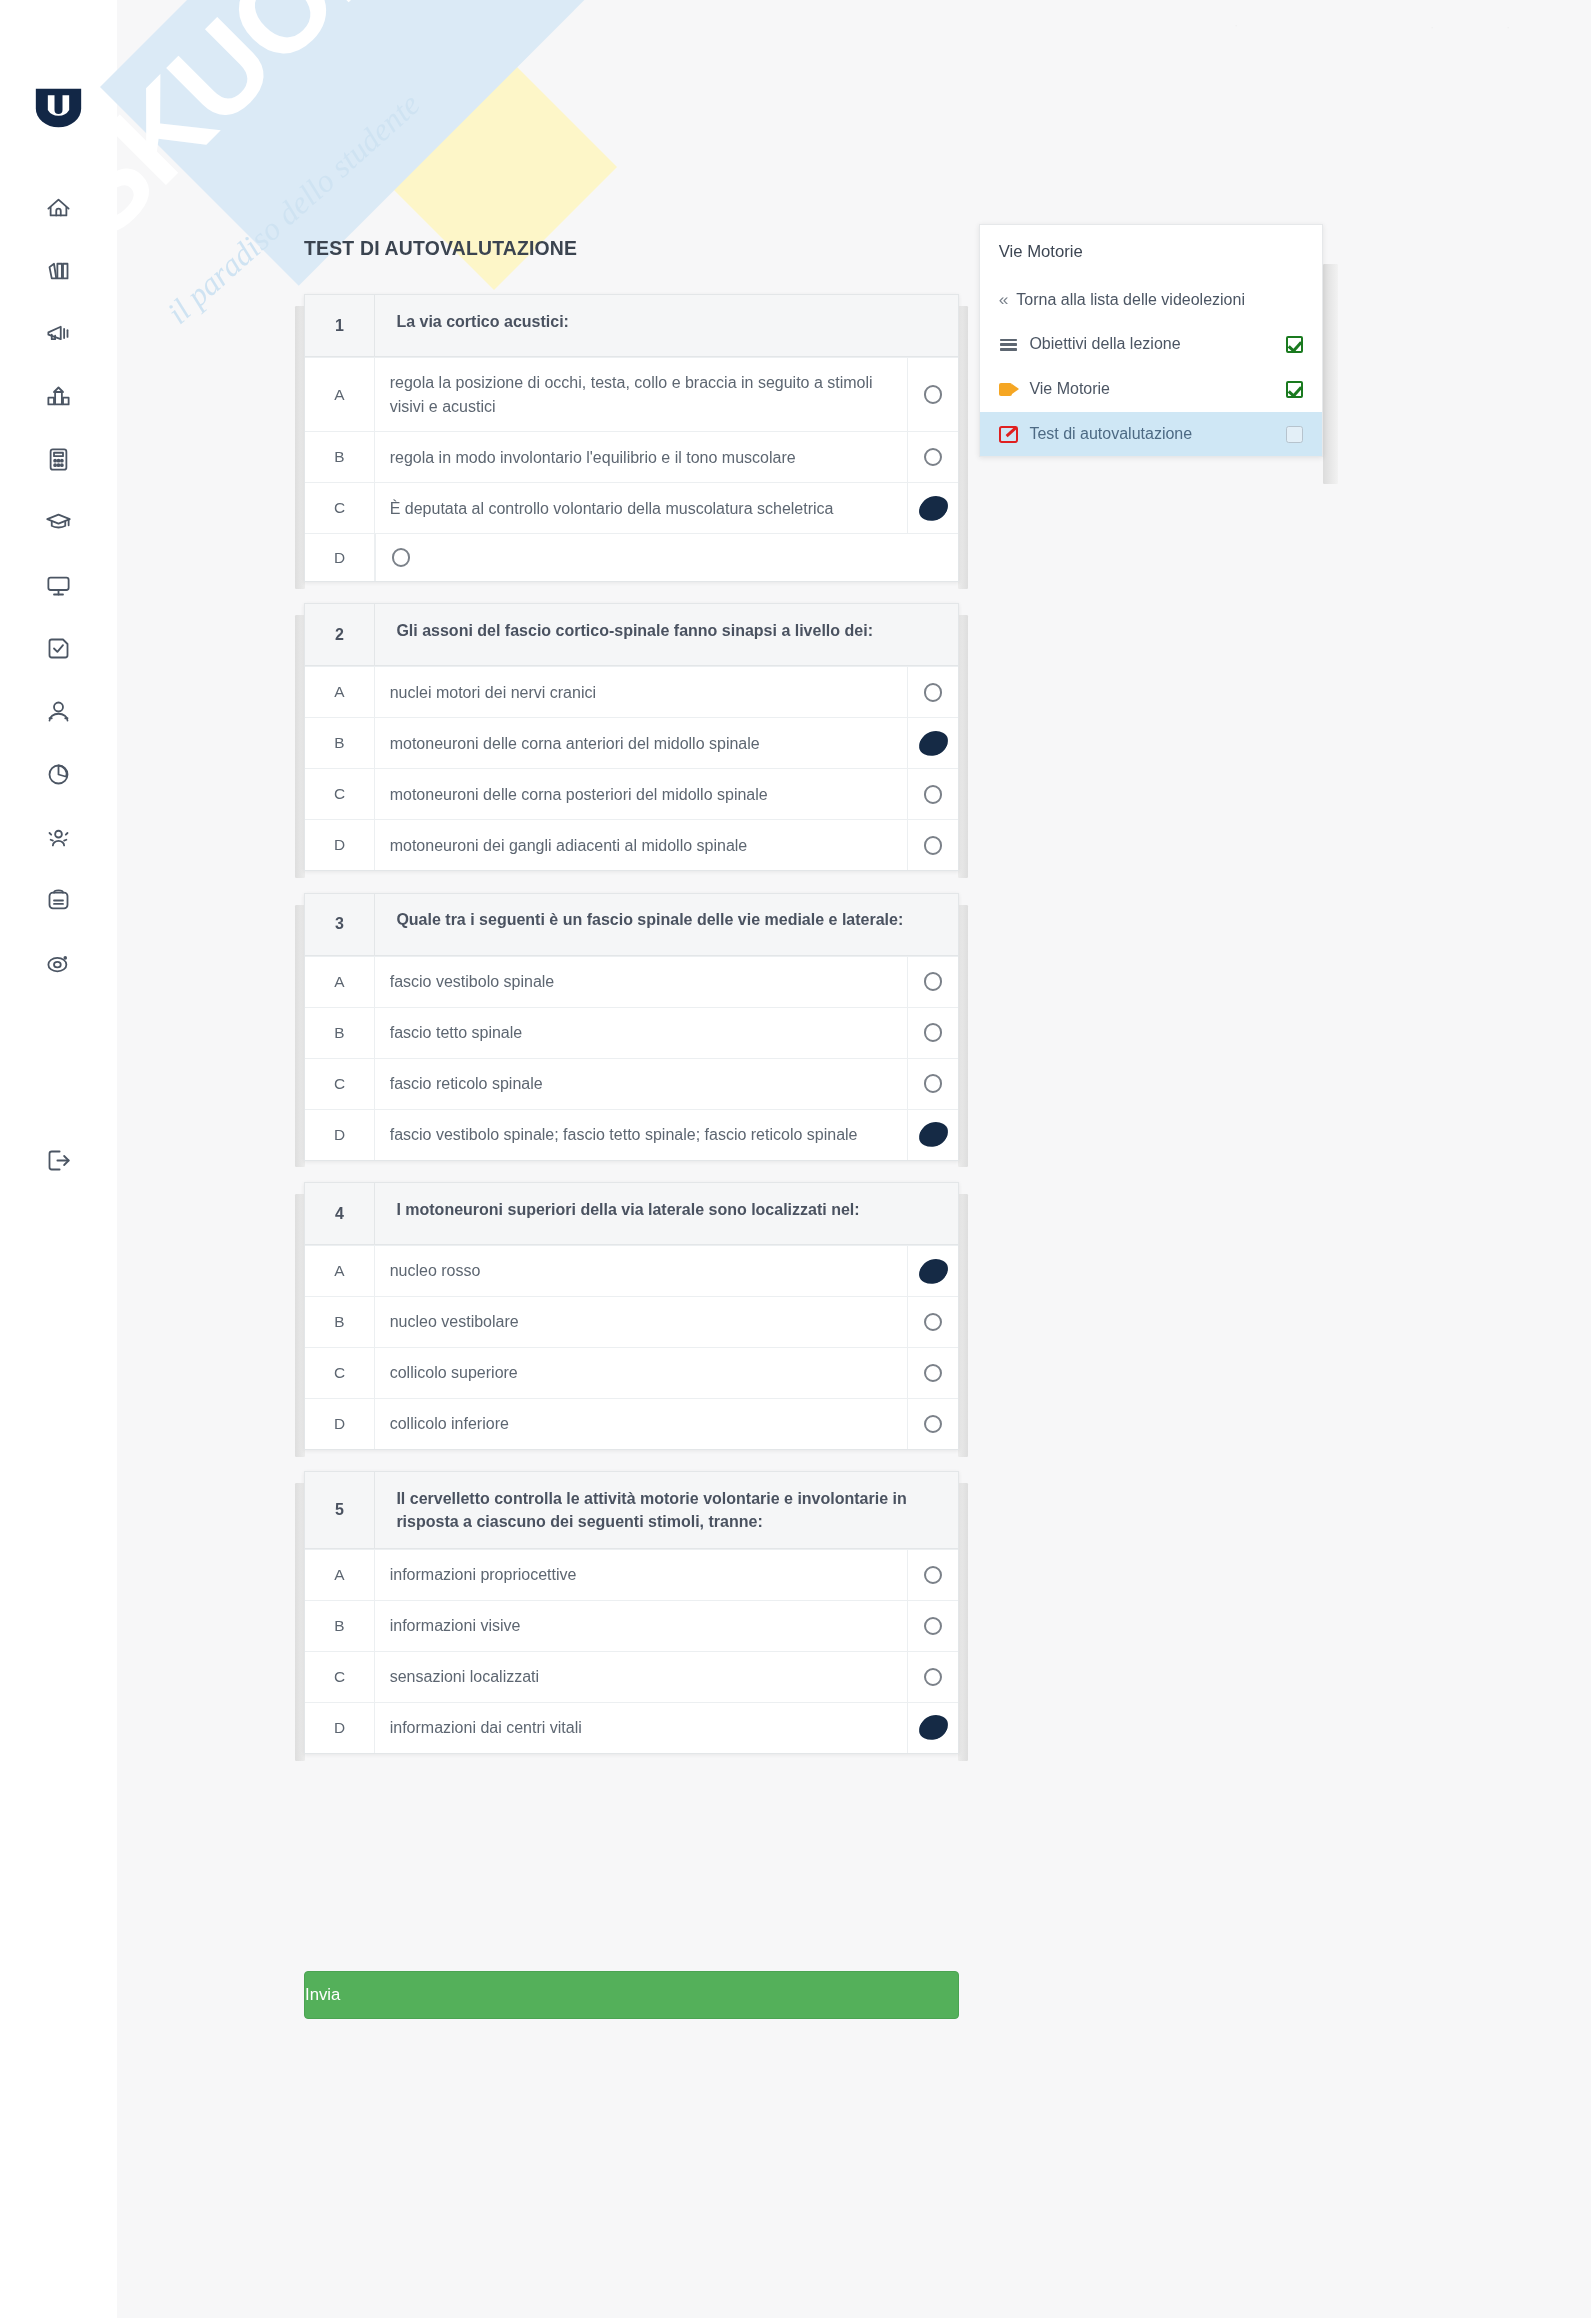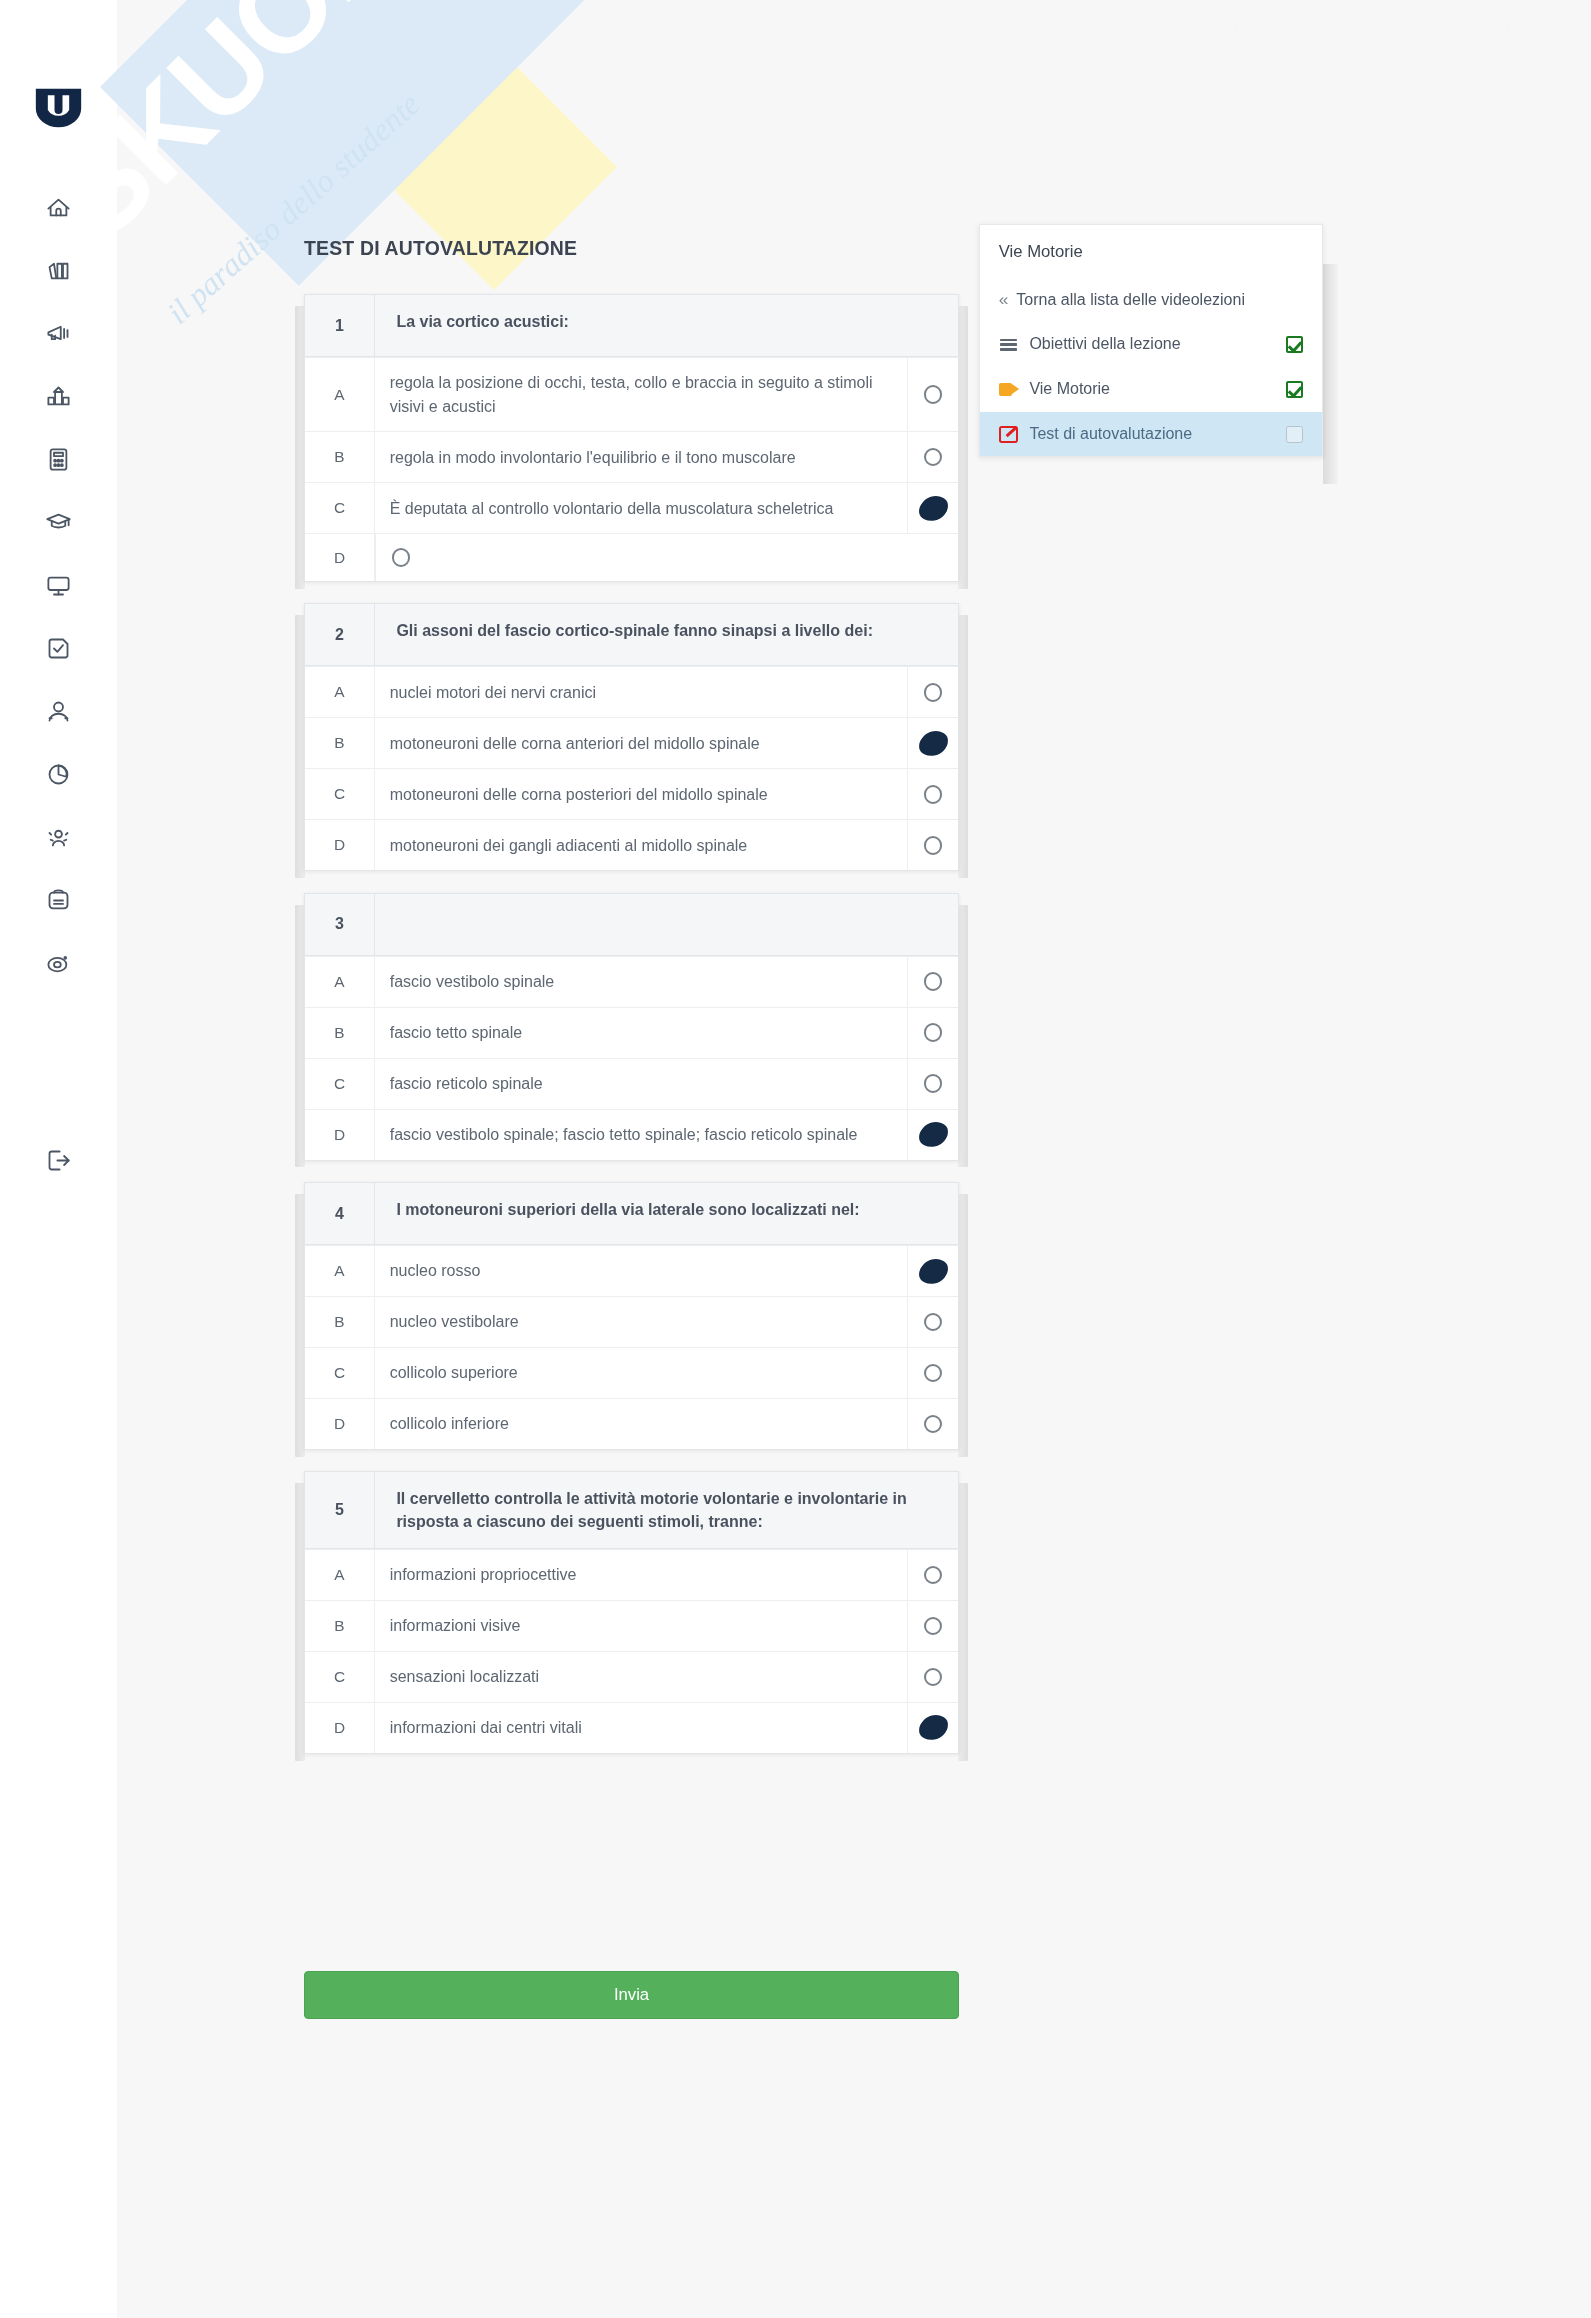--- a/index.html
+++ b/index.html
@@ -128,21 +128,21 @@
     border-radius: 48% 52% 45% 55% / 55% 45% 55% 45%;
     transform: rotate(-8deg);
     box-shadow: -2px 1.3px 0 -0.7px #152a45, 2px -1.3px 0 -0.7px #152a45;
   }
 
   #submit-button {
     position: absolute; left: 187px; top: 1971px;
     width: 655px; height: 48px;
     background: #54b05a; border: 0.7px solid #4ba352; border-radius: 4px;
     color: #ffffff; font-size: 16.7px;
-    display: flex; align-items: center; justify-content: center;
+    display: flex; align-items: center; 
     cursor: pointer;
   }
 
   
   #lesson-panel {
     position: absolute; left: 979px; top: 224px;
     width: 344px;
     background: #ffffff;
     border: 0.7px solid #e6e8ea;
     box-shadow: 0 1.3px 5.3px rgba(0,0,0,.09);
@@ -455,20 +455,21 @@
             </div>
           </div>
         </div>
       </div>
       <div class="qcard-wrap">
         <div class="stack-left"></div>
         <div class="stack-right"></div>
         <div class="qcard">
           <div class="q-header">
             <div class="q-num">3</div>
+            <div class="q-text">Quale tra i seguenti è un fascio spinale delle vie mediale e laterale:</div>
           </div>
           <div class="opt-row">
             <div class="opt-letter">A</div>
             <div class="opt-text">fascio vestibolo spinale</div>
             <div class="opt-radio">
               <div class="radio-empty"></div>
             </div>
           </div>
           <div class="opt-row">
             <div class="opt-letter">B</div>

